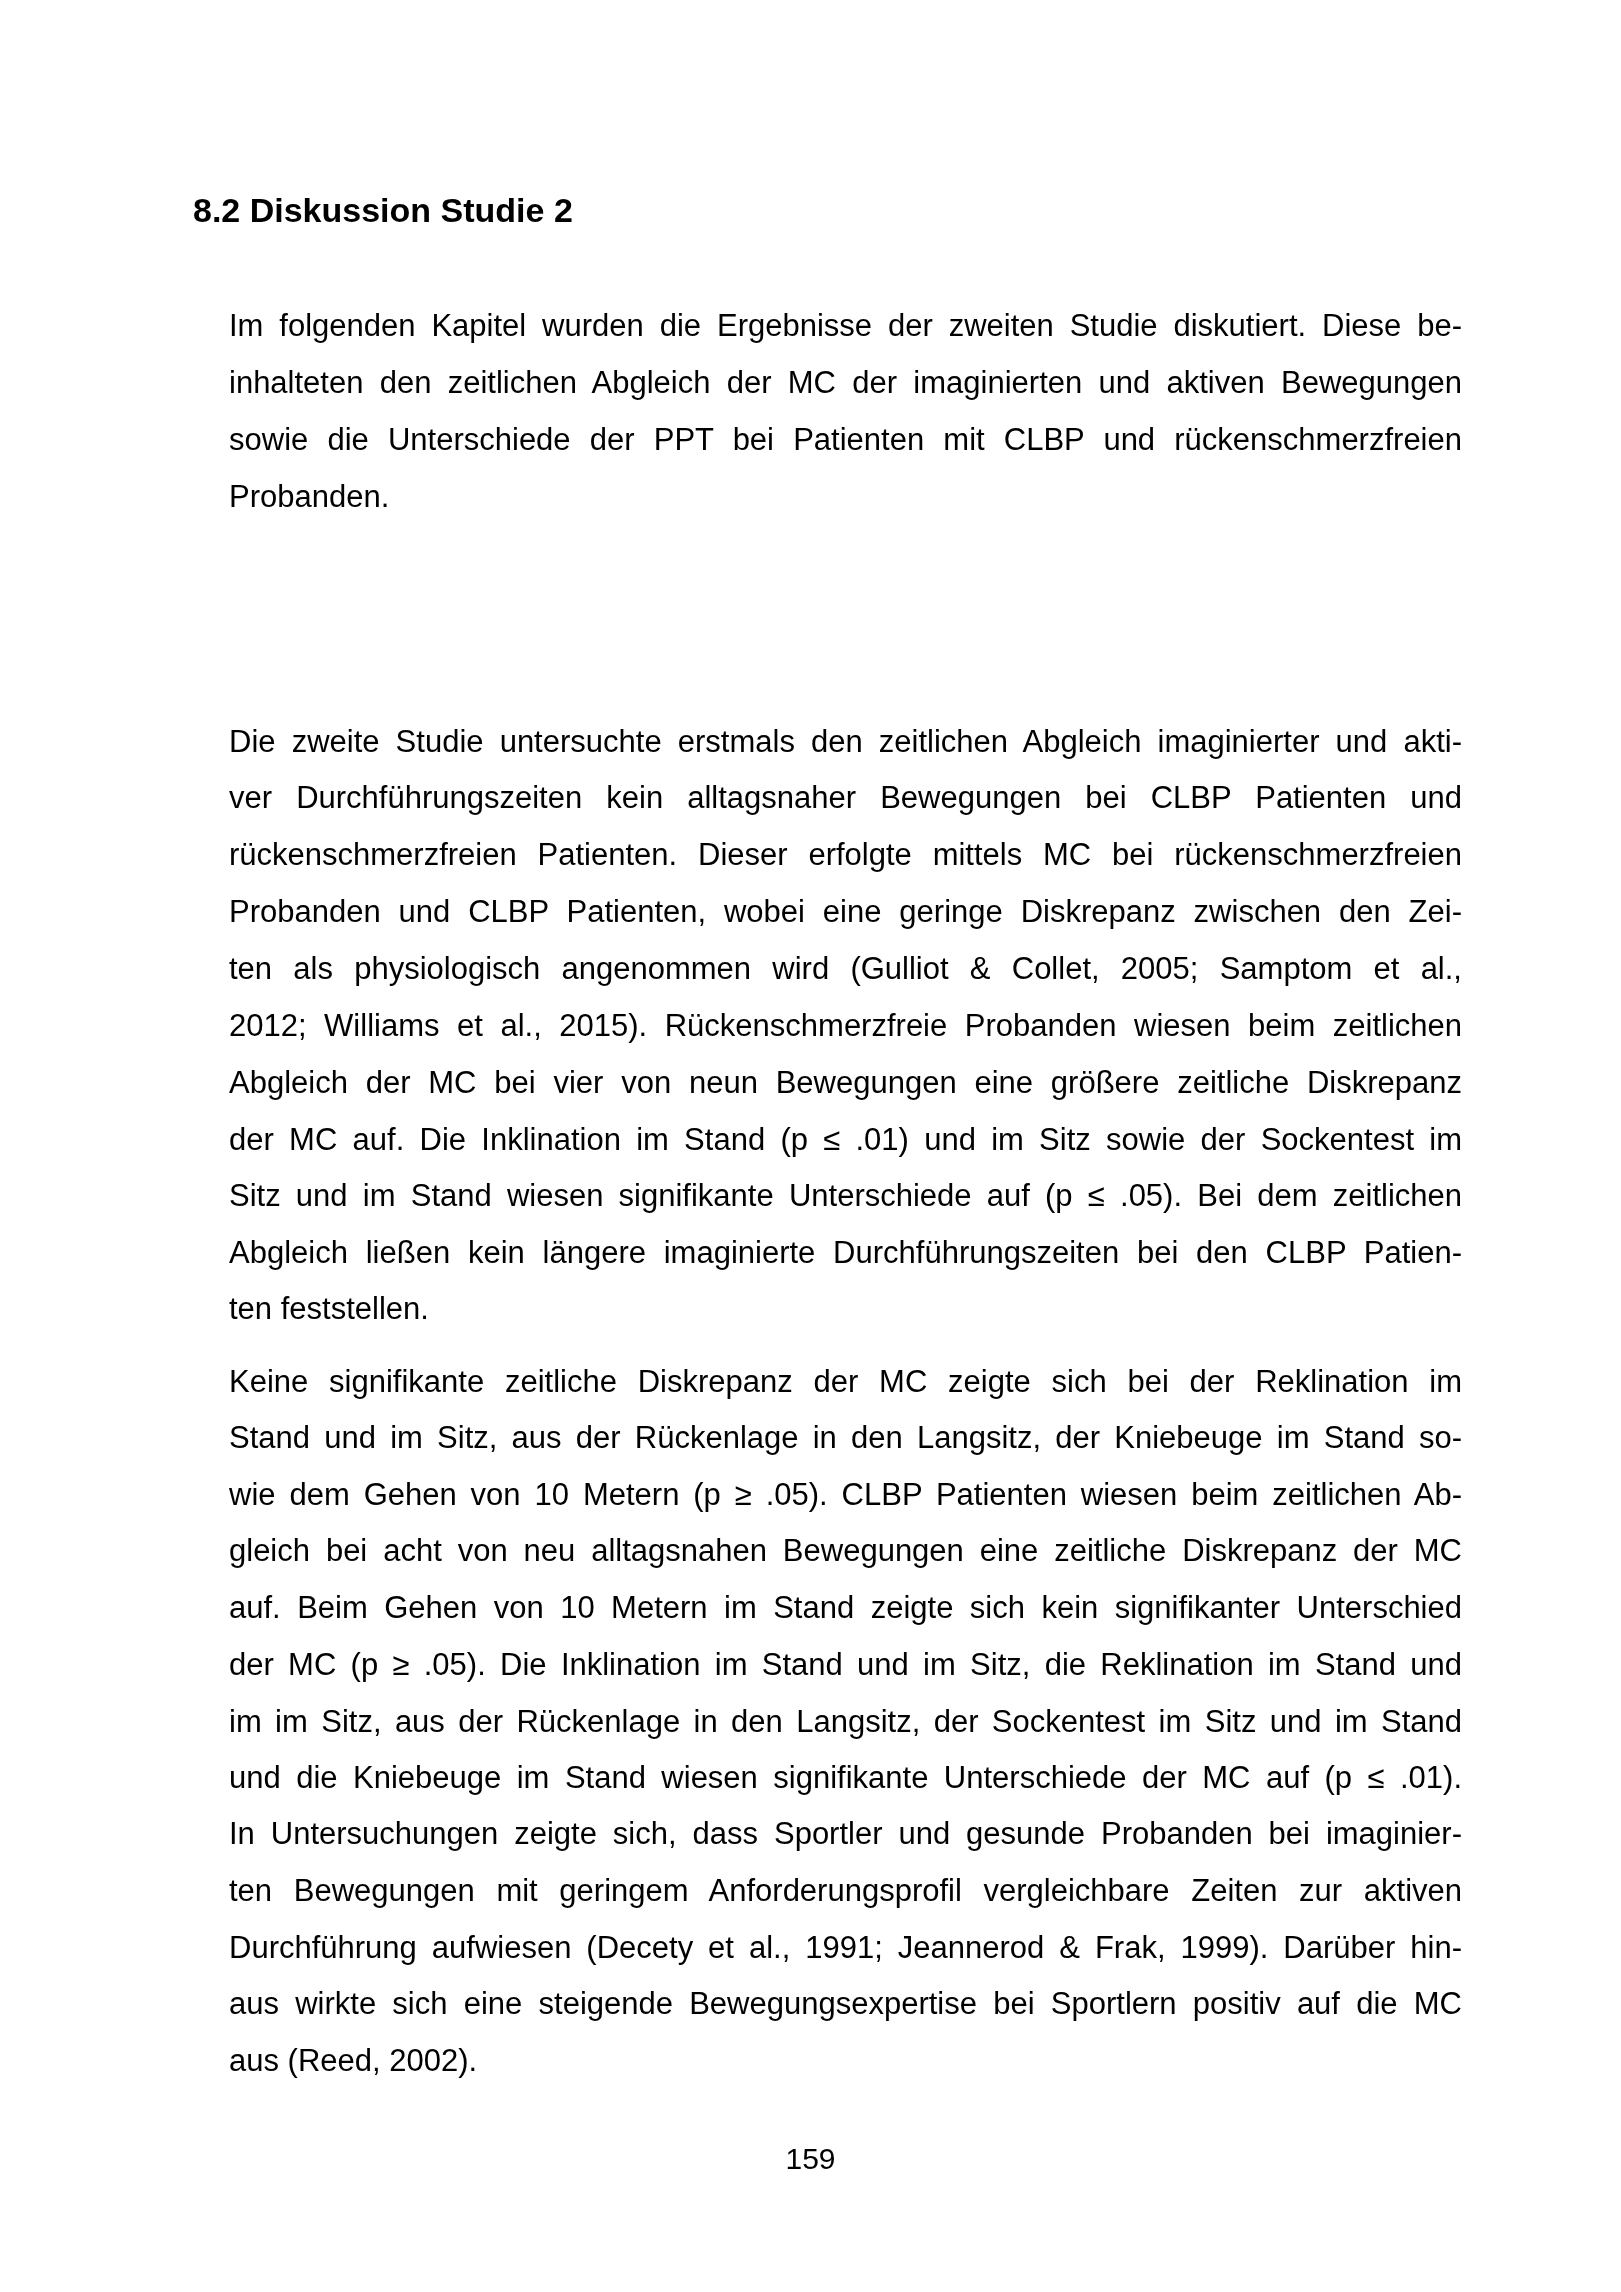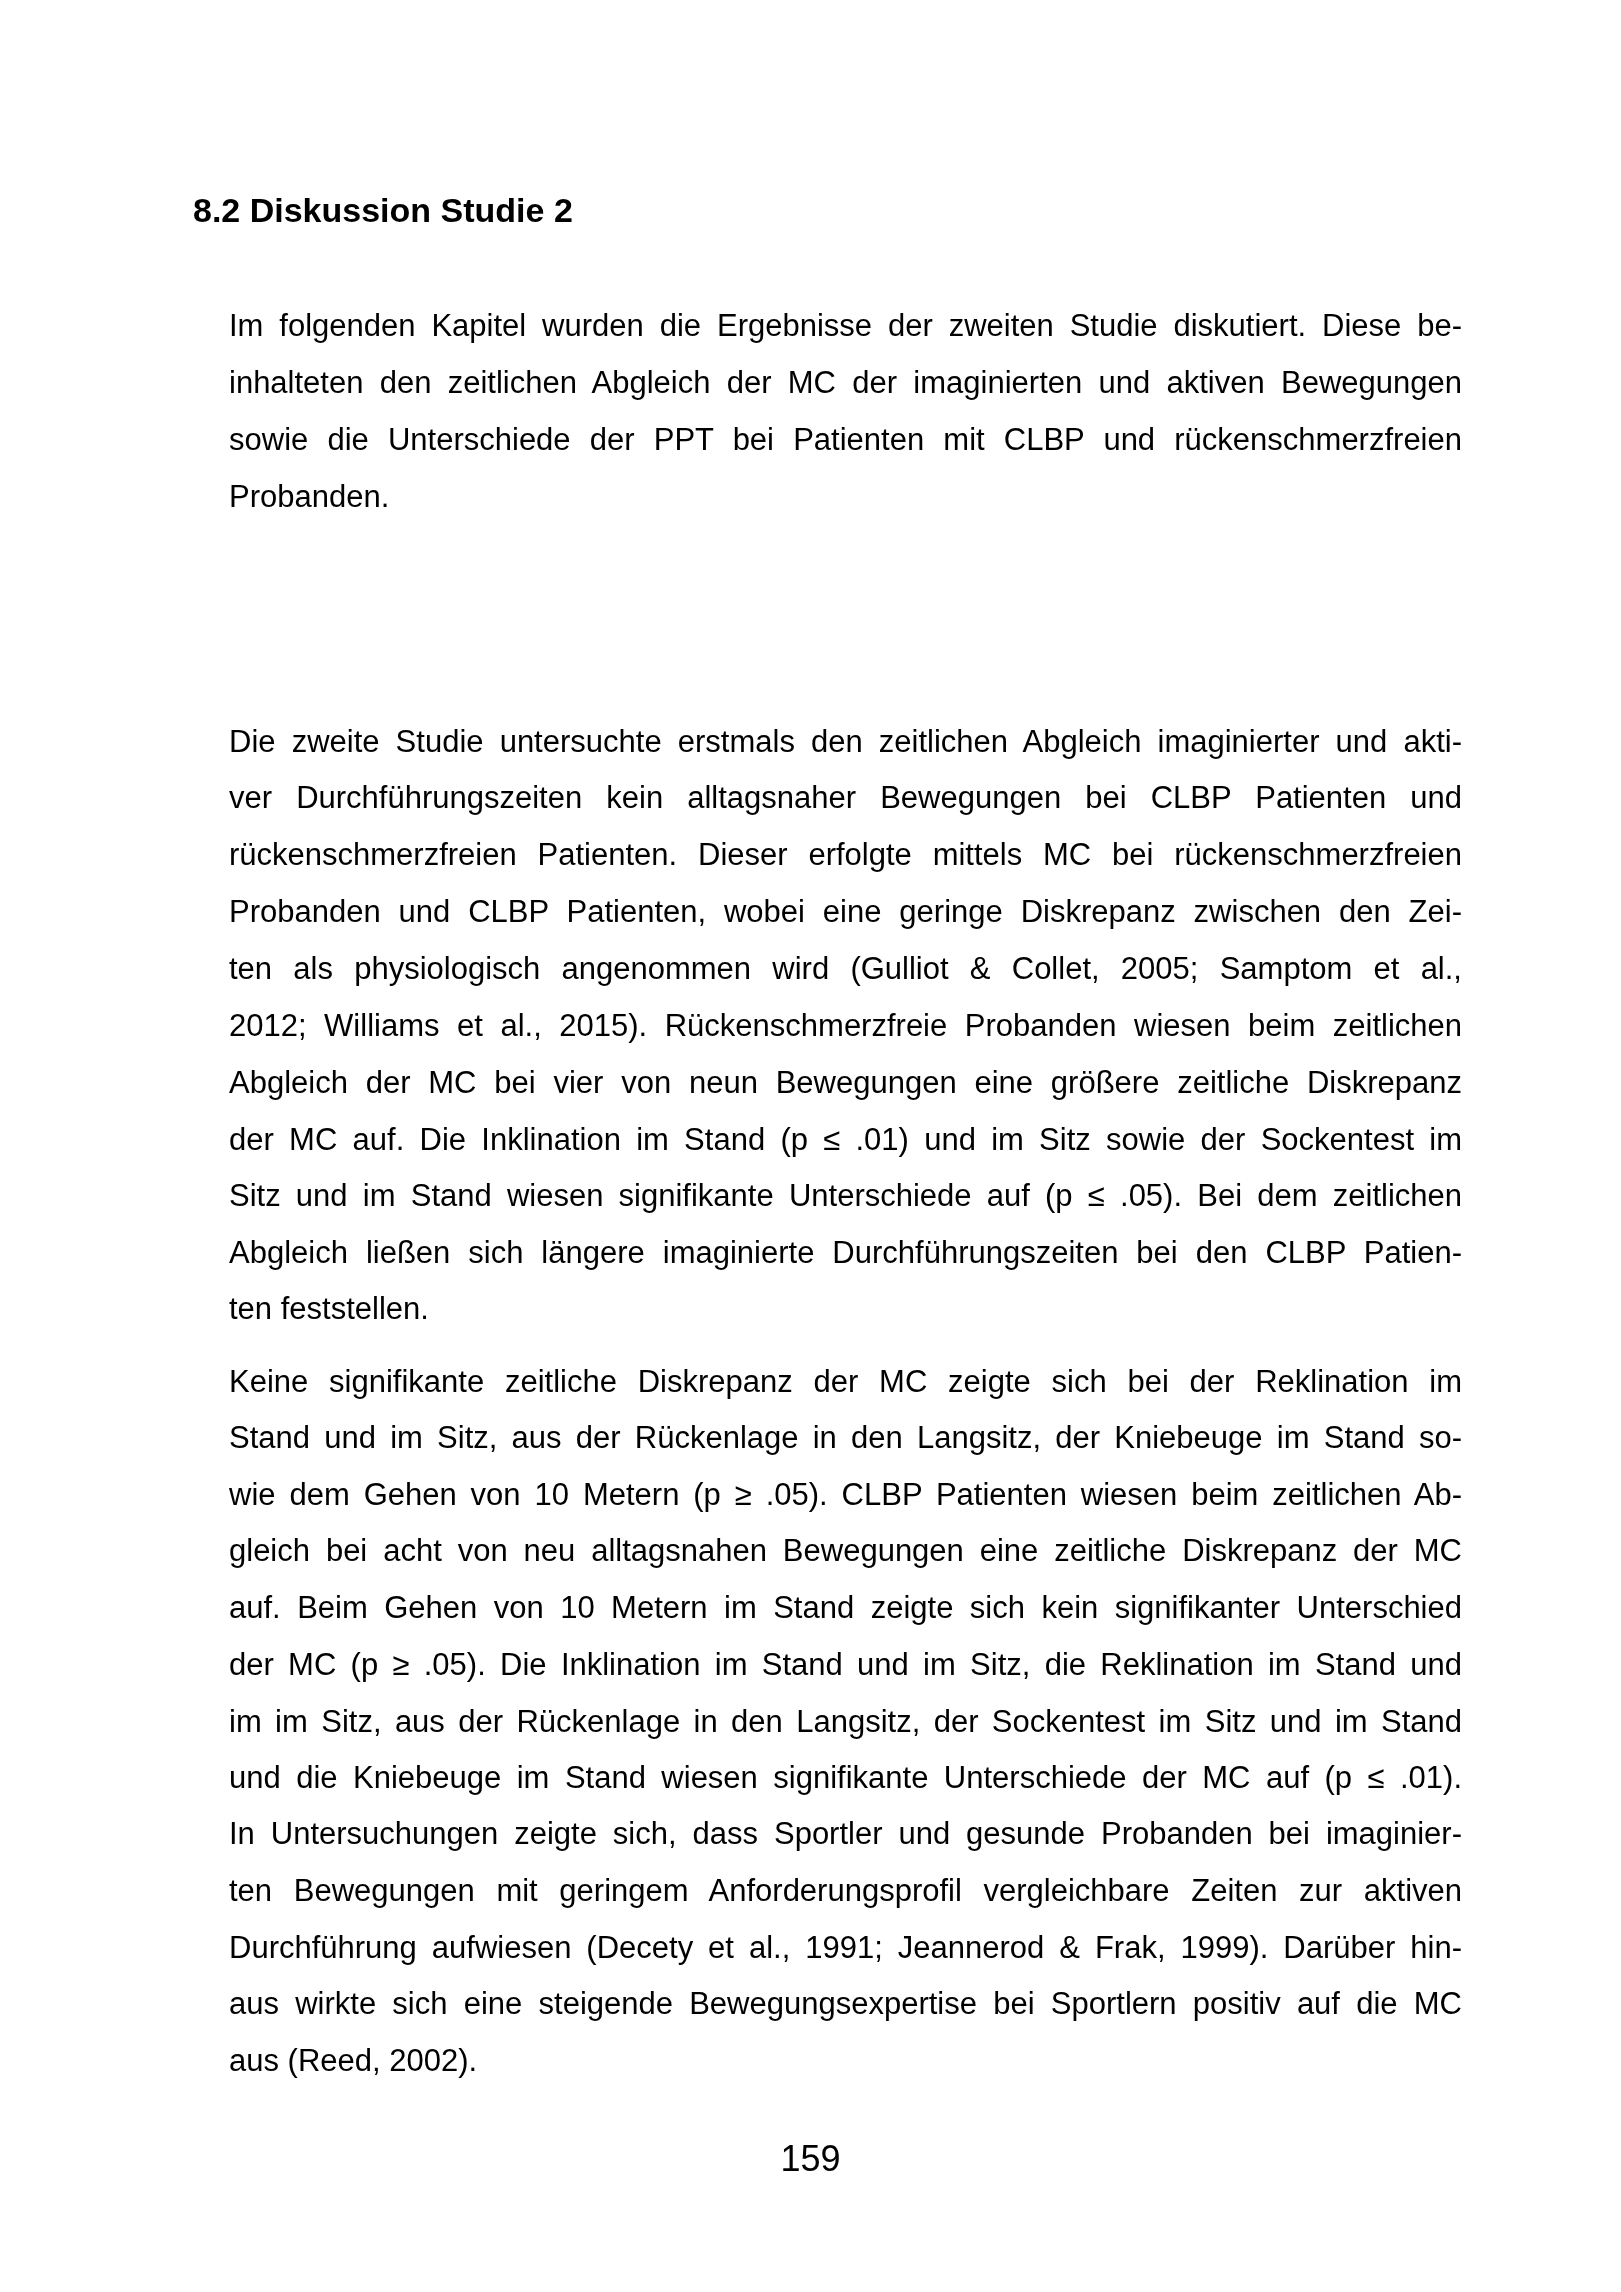--- a/index.html
+++ b/index.html
@@ -6,21 +6,21 @@
   body { width: 1621px; height: 2293px; position: relative; overflow: hidden;
          font-family: "Liberation Sans", sans-serif; color: #000000; }
   .page { position: absolute; left: 0; top: 0; width: 1621px; height: 2293px; background: #ffffff; }
   .heading { position: absolute; left: 193px; font-weight: bold; font-size: 34px;
              height: 57px; line-height: 57px; white-space: nowrap; }
   .line { position: absolute; left: 193px; width: 1233px; font-size: 31px;
           height: 57px; line-height: 57px; white-space: nowrap;
           text-align: justify; text-align-last: justify; margin-left: 36px; }
   .line.last { text-align: center; text-align-last: left; }
   .pagenum { position: absolute; left: 0; width: 1621px; text-align: center;
-             font-size: 36px; height: 57px; line-height: 57px; top: 2130px; }
+             font-size: 30px; height: 57px; line-height: 57px; top: 2130px; }
 </style>
 </head>
 <body>
 
 <div class="page">
 
   <div class="heading" style="top:182px;">8.2 Diskussion Studie 2</div>
 
   <div>
     <div class="line" style="top:297px;">Im folgenden Kapitel wurden die Ergebnisse der zweiten Studie diskutiert. Diese be-</div>
@@ -33,21 +33,21 @@
   <div>
     <div class="line" style="top:713px;">Die zweite Studie untersuchte erstmals den zeitlichen Abgleich imaginierter und akti-</div>
     <div class="line" style="top:769px;">ver Durchführungszeiten kein alltagsnaher Bewegungen bei CLBP Patienten und</div>
     <div class="line" style="top:826px;">rückenschmerzfreien Patienten. Dieser erfolgte mittels MC bei rückenschmerzfreien</div>
     <div class="line" style="top:883px;">Probanden und CLBP Patienten, wobei eine geringe Diskrepanz zwischen den Zei-</div>
     <div class="line" style="top:940px;">ten als physiologisch angenommen wird (Gulliot &amp; Collet, 2005; Samptom et al.,</div>
     <div class="line" style="top:997px;">2012; Williams et al., 2015). Rückenschmerzfreie Probanden wiesen beim zeitlichen</div>
     <div class="line" style="top:1054px;">Abgleich der MC bei vier von neun Bewegungen eine größere zeitliche Diskrepanz</div>
     <div class="line" style="top:1111px;">der MC auf. Die Inklination im Stand (p ≤ .01) und im Sitz sowie der Sockentest im</div>
     <div class="line" style="top:1167px;">Sitz und im Stand wiesen signifikante Unterschiede auf (p ≤ .05). Bei dem zeitlichen</div>
-    <div class="line" style="top:1224px;">Abgleich ließen sich längere imaginierte Durchführungszeiten bei den CLBP Patien-</div>
+    <div class="line" style="top:1224px;">Abgleich ließen kein längere imaginierte Durchführungszeiten bei den CLBP Patien-</div>
     <div class="line last" style="top:1280px;">ten feststellen.</div>
   </div>
 
   <div>
     <div class="line" style="top:1353px;">Keine signifikante zeitliche Diskrepanz der MC zeigte sich bei der Reklination im</div>
     <div class="line" style="top:1409px;">Stand und im Sitz, aus der Rückenlage in den Langsitz, der Kniebeuge im Stand so-</div>
     <div class="line" style="top:1466px;">wie dem Gehen von 10 Metern (p ≥ .05). CLBP Patienten wiesen beim zeitlichen Ab-</div>
     <div class="line" style="top:1522px;">gleich bei acht von neu alltagsnahen Bewegungen eine zeitliche Diskrepanz der MC</div>
     <div class="line" style="top:1579px;">auf. Beim Gehen von 10 Metern im Stand zeigte sich kein signifikanter Unterschied</div>
     <div class="line" style="top:1636px;">der MC (p ≥ .05). Die Inklination im Stand und im Sitz, die Reklination im Stand und</div>

